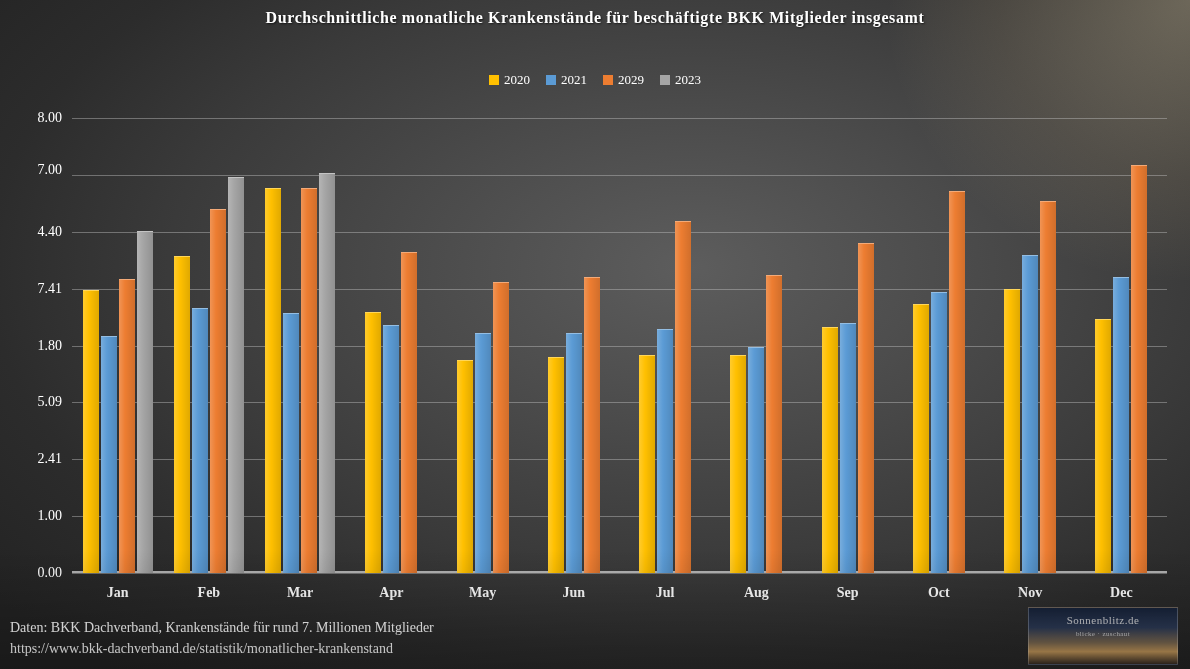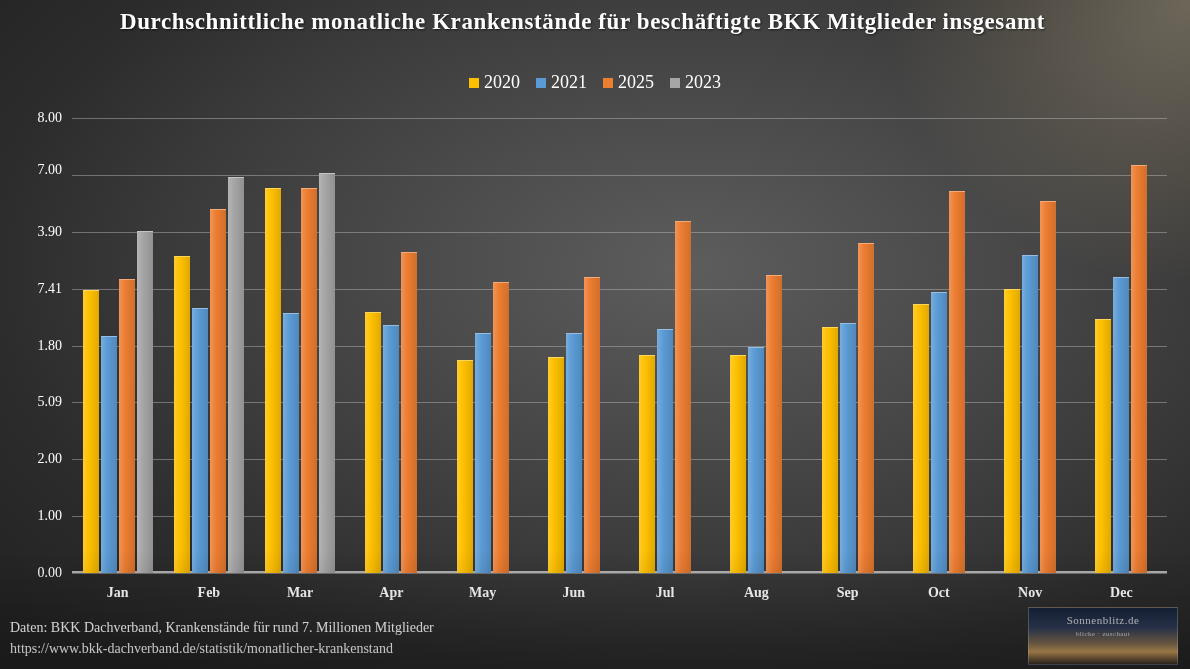--- a/index.html
+++ b/index.html
@@ -39,23 +39,23 @@
     height: 120px;
     background: linear-gradient(to bottom, rgba(0,0,0,0) 0%, rgba(0,0,0,0.28) 100%);
     pointer-events: none;
   }
 
   .title {
     position: absolute;
     left: 120px;
     top: 8px;
     width: 950px;
-    text-align: left;
-    color: #ffffff;
-    font-size: 23px;
+    text-align: center;
+    color: #ffffff;
+    font-size: 16px;
     font-weight: bold;
     line-height: 1.25;
     letter-spacing: 0.6px;
     text-shadow: 1px 1px 2px rgba(0,0,0,0.6);
   }
 
   .legend {
     position: absolute;
     top: 72px;
     left: 0;
@@ -63,21 +63,21 @@
     display: flex;
     justify-content: center;
     align-items: center;
     gap: 16px;
   }
   .legend-item {
     display: flex;
     align-items: center;
     gap: 5px;
     color: #ffffff;
-    font-size: 18px;
+    font-size: 13px;
   }
   .legend-swatch {
     width: 10px;
     height: 10px;
     display: inline-block;
   }
 
   .plot {
     position: absolute;
     left: 72px;
@@ -202,44 +202,44 @@
       <div class="legend-item">
         <span class="legend-swatch" style="background: rgb(255, 192, 0);"></span>
         <span>2020</span>
       </div>
       <div class="legend-item">
         <span class="legend-swatch" style="background: rgb(91, 155, 213);"></span>
         <span>2021</span>
       </div>
       <div class="legend-item">
         <span class="legend-swatch" style="background: rgb(237, 125, 49);"></span>
-        <span>2025</span>
+        <span>2029</span>
       </div>
       <div class="legend-item">
         <span class="legend-swatch" style="background: rgb(165, 165, 165);"></span>
         <span>2023</span>
       </div>
     </div>
 
   <div class="plot">
     <div id="gridlines">
         <div class="grid-line" style="top: 455px;"></div>
         <div class="axis-label" style="top: 455px;">0.00</div>
         <div class="grid-line" style="top: 398.125px;"></div>
         <div class="axis-label" style="top: 398.125px; text-align: right;">1.00</div>
         <div class="grid-line" style="top: 341.25px;"></div>
-        <div class="axis-label" style="top: 341.25px;">2.00</div>
+        <div class="axis-label" style="top: 341.25px;">2.41</div>
         <div class="grid-line" style="top: 284.375px;"></div>
         <div class="axis-label" style="top: 284.375px;">5.09</div>
         <div class="grid-line" style="top: 227.5px;"></div>
         <div class="axis-label" style="top: 227.5px;">1.80</div>
         <div class="grid-line" style="top: 170.625px;"></div>
         <div class="axis-label" style="top: 170.625px;">7.41</div>
         <div class="grid-line" style="top: 113.75px;"></div>
-        <div class="axis-label" style="top: 113.75px;">3.90</div>
+        <div class="axis-label" style="top: 113.75px;">4.40</div>
         <div class="grid-line" style="top: 56.875px;"></div>
         <div class="axis-label" style="top: 52px;">7.00</div>
         <div class="grid-line" style="top: 0px;"></div>
         <div class="axis-label" style="top: 0px;">8.00</div>
       </div>
     <div class="x-axis"></div>
     <div class="groups" id="groups">
         <div class="group">
           <div class="bar" style="height: 281.531px; background: rgb(255, 192, 0);"></div>
           <div class="bar" style="height: 236.031px; background: rgb(91, 155, 213);"></div>

